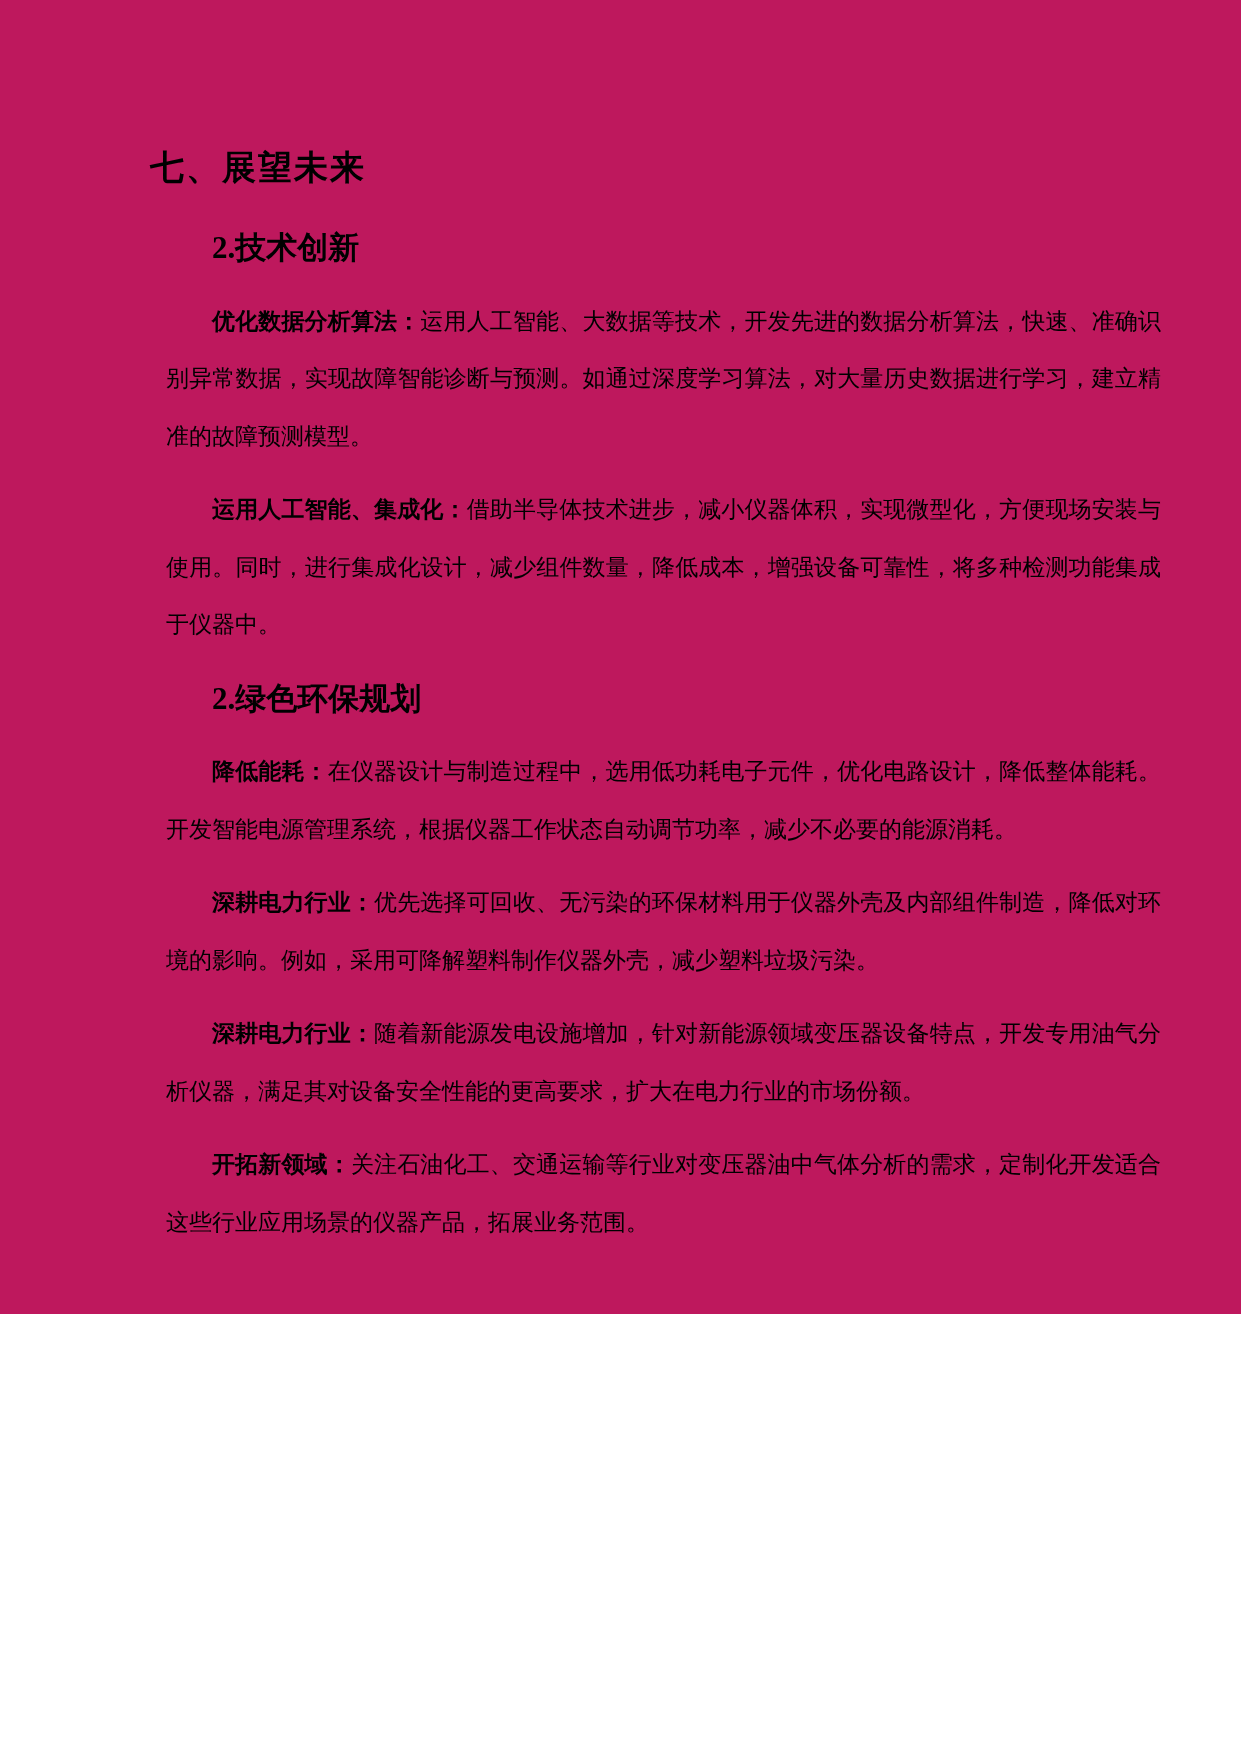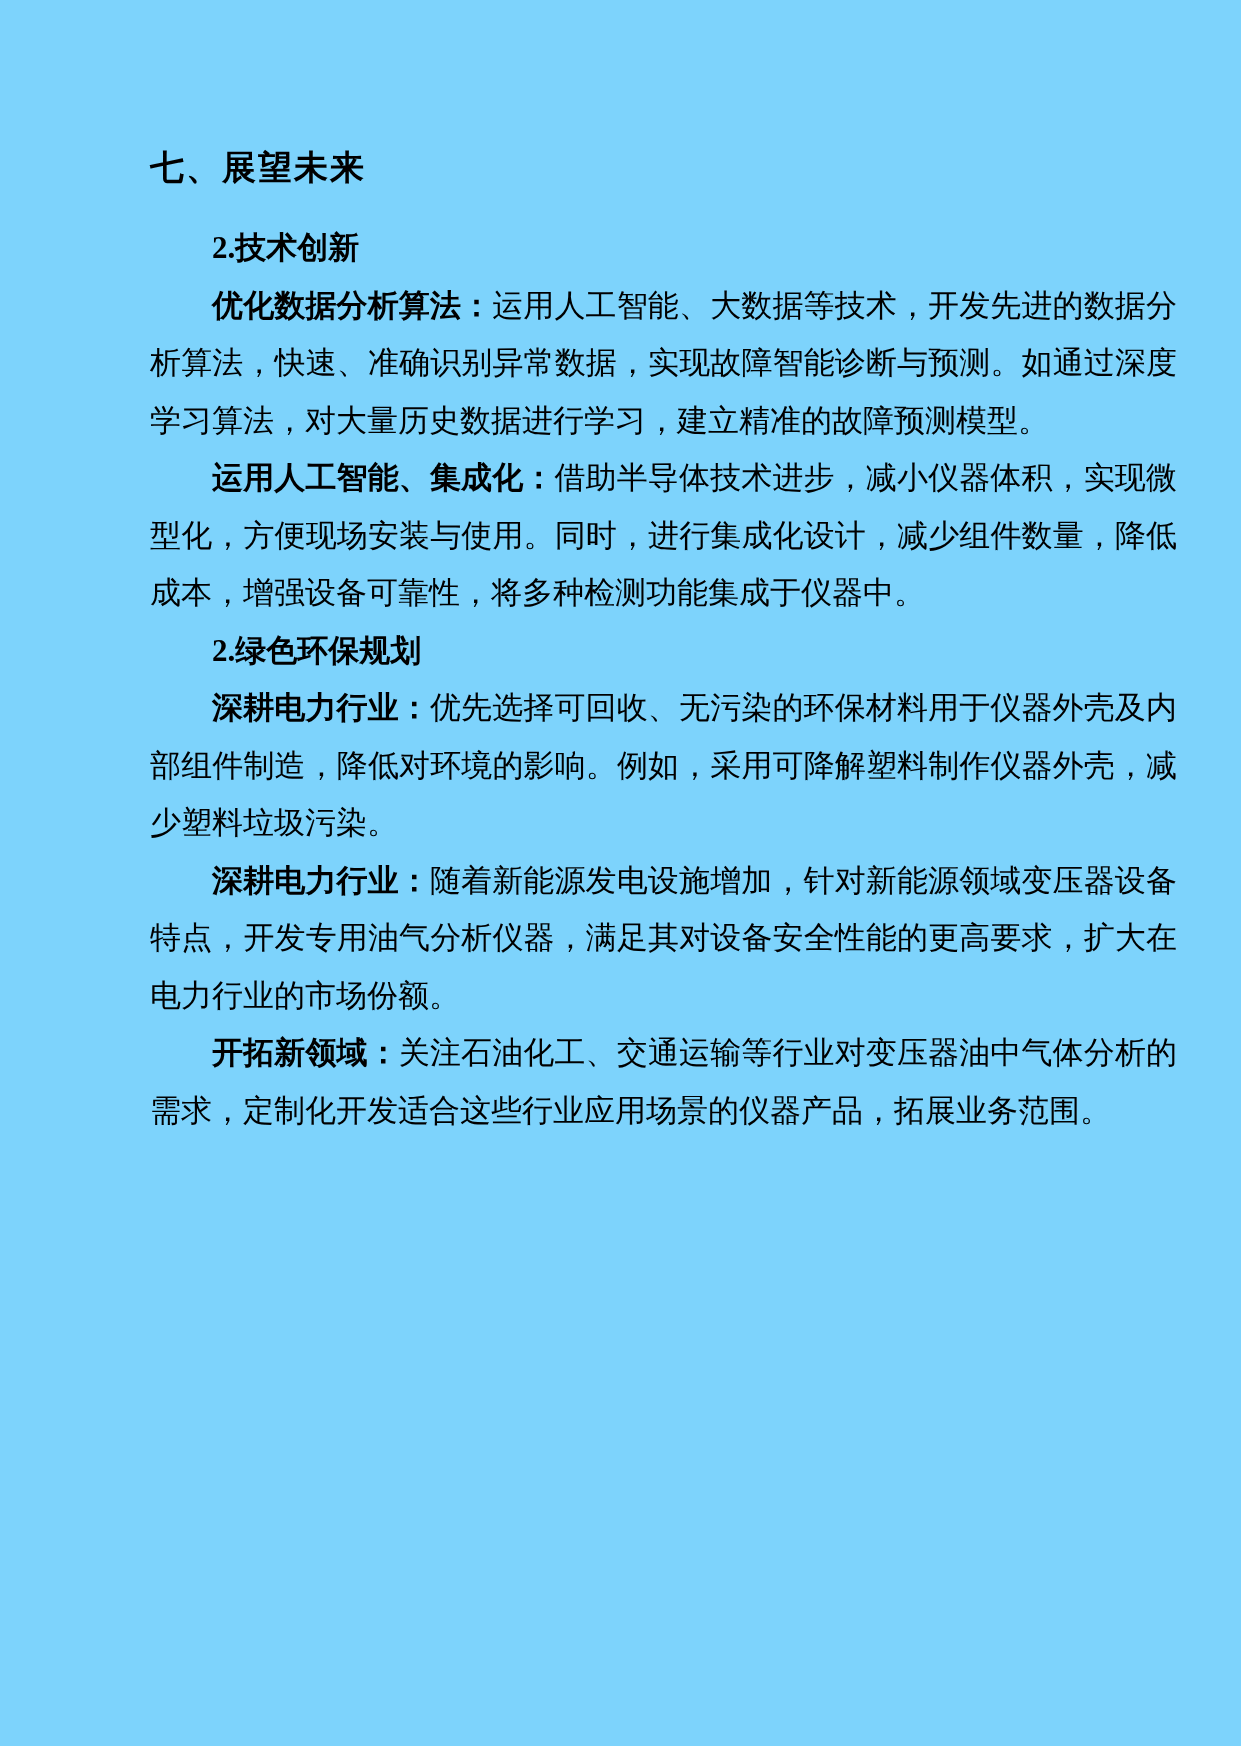--- a/index.html
+++ b/index.html
@@ -3,22 +3,22 @@
 <meta charset="utf-8">
 <style>
   html, body {
     margin: 0;
     padding: 0;
     background: #ffffff;
   }
   .page {
     position: relative;
     width: 1241px;
-    height: 1746px;
-    background: #7dd3fc;
+    height: 1314px;
+    background: #be185d;
     box-sizing: border-box;
     padding: 145px 64px 0 150px;
     overflow: hidden;
     color: #000000;
   }
   .doc-heading {
     font-family: "Liberation Sans", sans-serif;
     font-weight: bold;
     font-size: 34px;
     line-height: 44px;
@@ -28,23 +28,23 @@
   .section-title {
     font-family: "Liberation Serif", serif;
     font-weight: bold;
     font-size: 31px;
     line-height: 57.5px;
     margin: 0;
     text-indent: 2em;
   }
   .para {
     font-family: "Liberation Serif", serif;
-    font-size: 31px;
+    font-size: 23px;
     line-height: 57.5px;
-    margin: 0;
+    margin: 16px;
     text-indent: 2em;
     text-align: justify;
     text-justify: inter-ideograph;
     text-align-last: left;
   }
   .para .lead {
     font-weight: bold;
   }
 </style>
 </head>
@@ -55,20 +55,21 @@
   <h1 class="doc-heading">七、展望未来</h1>
 
   <section>
     <h2 class="section-title">2.技术创新</h2>
     <p class="para"><span class="lead">优化数据分析算法：</span><span>运用人工智能、大数据等技术，开发先进的数据分析算法，快速、准确识别异常数据，实现故障智能诊断与预测。如通过深度学习算法，对大量历史数据进行学习，建立精准的故障预测模型。</span></p>
     <p class="para"><span class="lead">运用人工智能、集成化：</span><span>借助半导体技术进步，减小仪器体积，实现微型化，方便现场安装与使用。同时，进行集成化设计，减少组件数量，降低成本，增强设备可靠性，将多种检测功能集成于仪器中。</span></p>
   </section>
 
   <section>
     <h2 class="section-title">2.绿色环保规划</h2>
+    <p class="para"><span class="lead">降低能耗：</span><span>在仪器设计与制造过程中，选用低功耗电子元件，优化电路设计，降低整体能耗。开发智能电源管理系统，根据仪器工作状态自动调节功率，减少不必要的能源消耗。</span></p>
     <p class="para"><span class="lead">深耕电力行业：</span><span>优先选择可回收、无污染的环保材料用于仪器外壳及内部组件制造，降低对环境的影响。例如，采用可降解塑料制作仪器外壳，减少塑料垃圾污染。</span></p>
   </section>
 
   <section>
     <p class="para"><span class="lead">深耕电力行业：</span><span>随着新能源发电设施增加，针对新能源领域变压器设备特点，开发专用油气分析仪器，满足其对设备安全性能的更高要求，扩大在电力行业的市场份额。</span></p>
     <p class="para"><span class="lead">开拓新领域：</span><span>关注石油化工、交通运输等行业对变压器油中气体分析的需求，定制化开发适合这些行业应用场景的仪器产品，拓展业务范围。</span></p>
   </section>
 
 </div>
 

